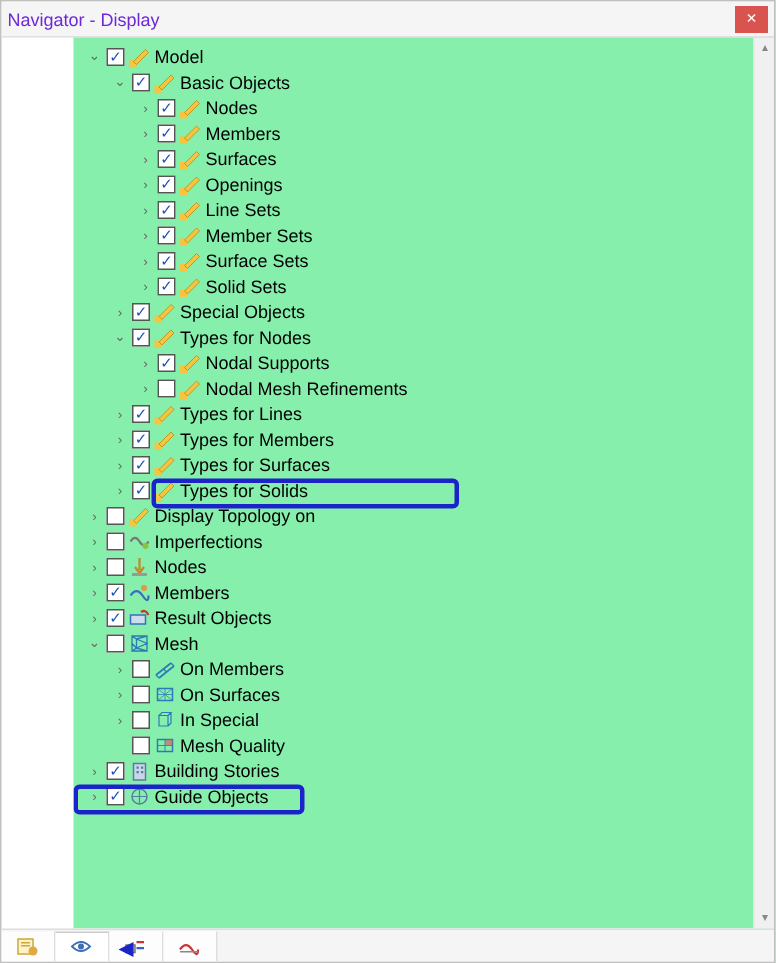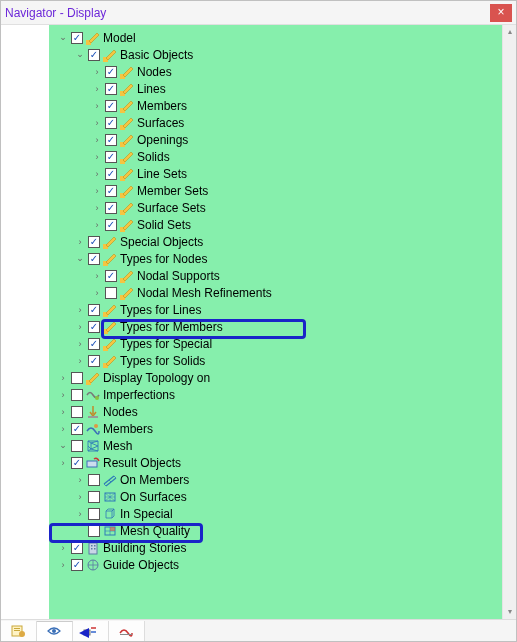--- a/index.html
+++ b/index.html
@@ -190,31 +190,20 @@
       </div>
     <div class="row" style="padding-left:34px">
         <span class="toggle closed"></span>
         <span class="chk checked"></span>
         <span class="ico">
           <svg viewBox="0 0 16 16">
             <rect x="1" y="10" width="5" height="5" fill="#f5c542"></rect>
             <path d="M4 11 L12 3 L14 5 L6 13 Z" fill="#f5c542" stroke="#b8860b" stroke-width="0.5"></path>
           </svg>
         </span>
-        <span class="label">Lines</span>
-      </div>
-    <div class="row" style="padding-left:34px">
-        <span class="toggle closed"></span>
-        <span class="chk checked"></span>
-        <span class="ico">
-          <svg viewBox="0 0 16 16">
-            <rect x="1" y="10" width="5" height="5" fill="#f5c542"></rect>
-            <path d="M4 11 L12 3 L14 5 L6 13 Z" fill="#f5c542" stroke="#b8860b" stroke-width="0.5"></path>
-          </svg>
-        </span>
         <span class="label">Members</span>
       </div>
     <div class="row" style="padding-left:34px">
         <span class="toggle closed"></span>
         <span class="chk checked"></span>
         <span class="ico">
           <svg viewBox="0 0 16 16">
             <rect x="1" y="10" width="5" height="5" fill="#f5c542"></rect>
             <path d="M4 11 L12 3 L14 5 L6 13 Z" fill="#f5c542" stroke="#b8860b" stroke-width="0.5"></path>
           </svg>
@@ -234,31 +223,20 @@
       </div>
     <div class="row" style="padding-left:34px">
         <span class="toggle closed"></span>
         <span class="chk checked"></span>
         <span class="ico">
           <svg viewBox="0 0 16 16">
             <rect x="1" y="10" width="5" height="5" fill="#f5c542"></rect>
             <path d="M4 11 L12 3 L14 5 L6 13 Z" fill="#f5c542" stroke="#b8860b" stroke-width="0.5"></path>
           </svg>
         </span>
-        <span class="label">Solids</span>
-      </div>
-    <div class="row" style="padding-left:34px">
-        <span class="toggle closed"></span>
-        <span class="chk checked"></span>
-        <span class="ico">
-          <svg viewBox="0 0 16 16">
-            <rect x="1" y="10" width="5" height="5" fill="#f5c542"></rect>
-            <path d="M4 11 L12 3 L14 5 L6 13 Z" fill="#f5c542" stroke="#b8860b" stroke-width="0.5"></path>
-          </svg>
-        </span>
         <span class="label">Line Sets</span>
       </div>
     <div class="row" style="padding-left:34px">
         <span class="toggle closed"></span>
         <span class="chk checked"></span>
         <span class="ico">
           <svg viewBox="0 0 16 16">
             <rect x="1" y="10" width="5" height="5" fill="#f5c542"></rect>
             <path d="M4 11 L12 3 L14 5 L6 13 Z" fill="#f5c542" stroke="#b8860b" stroke-width="0.5"></path>
           </svg>
@@ -358,21 +336,21 @@
       </div>
     <div class="row" style="padding-left:17px">
         <span class="toggle closed"></span>
         <span class="chk checked"></span>
         <span class="ico">
           <svg viewBox="0 0 16 16">
             <rect x="1" y="10" width="5" height="5" fill="#f5c542"></rect>
             <path d="M4 11 L12 3 L14 5 L6 13 Z" fill="#f5c542" stroke="#b8860b" stroke-width="0.5"></path>
           </svg>
         </span>
-        <span class="label">Types for Special</span>
+        <span class="label">Types for Surfaces</span>
       </div>
     <div class="row" style="padding-left:17px">
         <span class="toggle closed"></span>
         <span class="chk checked"></span>
         <span class="ico">
           <svg viewBox="0 0 16 16">
             <rect x="1" y="10" width="5" height="5" fill="#f5c542"></rect>
             <path d="M4 11 L12 3 L14 5 L6 13 Z" fill="#f5c542" stroke="#b8860b" stroke-width="0.5"></path>
           </svg>
         </span>
@@ -417,40 +395,40 @@
         <span class="chk checked"></span>
         <span class="ico">
           <svg viewBox="0 0 16 16">
             <path d="M2 10 Q6 4 10 10 T14 10" fill="none" stroke="#3a6fb7" stroke-width="1.5"></path>
             <circle cx="11" cy="5" r="2" fill="#d94"></circle>
           </svg>
         </span>
         <span class="label">Members</span>
       </div>
     <div class="row" style="padding-left:0px">
-        <span class="toggle open"></span>
-        <span class="chk"></span>
-        <span class="ico">
-          <svg viewBox="0 0 16 16">
-            <path d="M3 3 L13 3 L13 13 L3 13Z M3 3 L6 5 L13 3 M3 13 L6 11 L13 13 M6 5 L6 11 L3 8 M6 5 L13 8 L6 11" fill="none" stroke="#2e7ab8" stroke-width="0.9"></path>
-          </svg>
-        </span>
-        <span class="label">Mesh</span>
-      </div>
-
-    <div class="row" style="padding-left:0px">
         <span class="toggle closed"></span>
         <span class="chk checked"></span>
         <span class="ico">
           <svg viewBox="0 0 16 16">
             <rect x="2" y="6" width="10" height="6" fill="#cde" stroke="#3a6fb7"></rect>
             <path d="M9 4 Q12 2 14 6" fill="none" stroke="#c33" stroke-width="1.5"></path>
           </svg>
         </span>
         <span class="label">Result Objects</span>
+      </div>
+
+    <div class="row" style="padding-left:0px">
+        <span class="toggle open"></span>
+        <span class="chk"></span>
+        <span class="ico">
+          <svg viewBox="0 0 16 16">
+            <path d="M3 3 L13 3 L13 13 L3 13Z M3 3 L6 5 L13 3 M3 13 L6 11 L13 13 M6 5 L6 11 L3 8 M6 5 L13 8 L6 11" fill="none" stroke="#2e7ab8" stroke-width="0.9"></path>
+          </svg>
+        </span>
+        <span class="label">Mesh</span>
       </div>
     <div class="row" style="padding-left:17px">
         <span class="toggle closed"></span>
         <span class="chk"></span>
         <span class="ico">
           <svg viewBox="0 0 16 16">
             <path d="M2 12 L12 4 M4 14 L14 6" stroke="#2e7ab8" stroke-width="1.2"></path>
             <path d="M2 12 L4 14 M7 8 L9 10 M12 4 L14 6" stroke="#2e7ab8" stroke-width="0.8"></path>
           </svg>
         </span>

